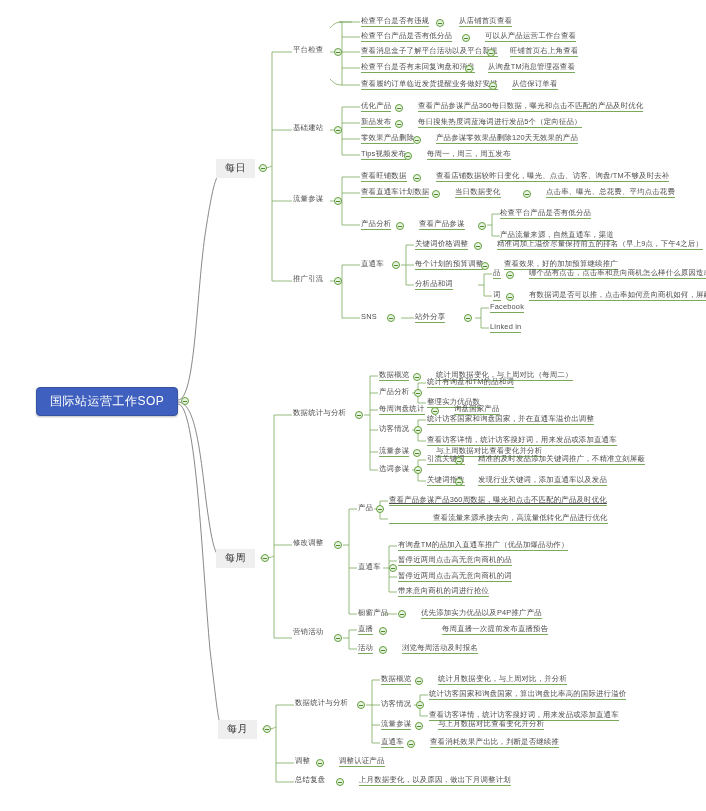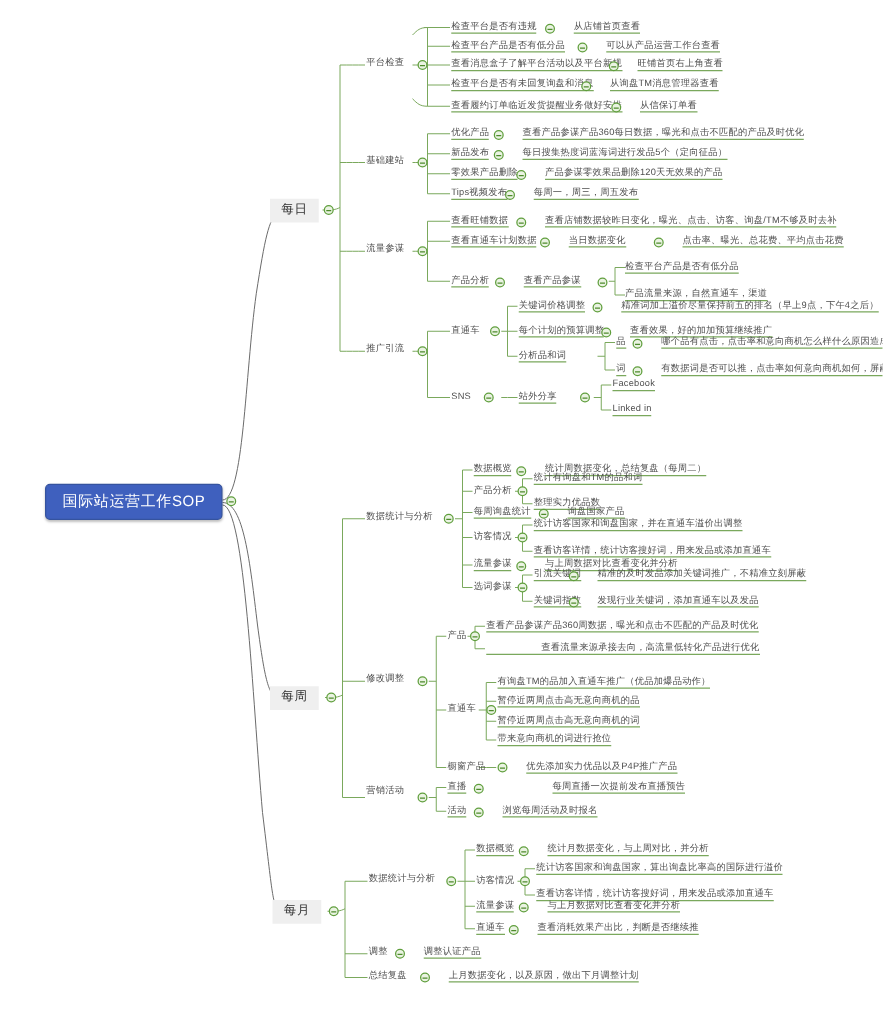--- a/index.html
+++ b/index.html
@@ -312,21 +312,21 @@
 
       <path d="M412,470 L418,470"></path>
       <path d="M418,460 L418,481"></path>
       <path d="M418,460 L426,460"></path>
       <path d="M418,481 L426,481"></path>
     </g>
   </svg>
 
   <div class="node leaf" style="left:379px; top:371px;">数据概览</div>
   <div class="toggle" style="left:413px; top:373px;"></div>
-  <div class="node leaf" style="left:436px; top:371px;">统计周数据变化，总结复盘（每周二）</div>
+  <div class="node leaf" style="left:436px; top:371px;">统计周数据变化，与上周对比（每周二）</div>
 
   <div class="node cat" style="left:379px; top:388px;">产品分析</div>
   <div class="toggle" style="left:414px; top:389px;"></div>
   <div class="node leaf" style="left:427px; top:378px;">统计有询盘和TM的品和词</div>
   <div class="node leaf" style="left:427px; top:398px;">整理实力优品数</div>
 
   <div class="node leaf" style="left:379px; top:405px;">每周询盘统计</div>
   <div class="toggle" style="left:431px; top:407px;"></div>
   <div class="node leaf" style="left:454px; top:405px;">询盘国家产品</div>
 
@@ -370,21 +370,21 @@
       <path d="M389,577 L397,577"></path>
       <path d="M389,592 L397,592"></path>
 
       <path d="M383,614 L389,614"></path>
       <path d="M389,614 L397,614"></path>
     </g>
   </svg>
 
   <div class="node cat" style="left:358px; top:504px;">产品</div>
   <div class="toggle" style="left:376px; top:505px;"></div>
-  <div class="node leaf" style="left:389px; top:496px;">查看产品参谋产品360周数据，曝光和点击不匹配的产品及时优化</div>
+  <div class="node leaf" style="left:389px; top:496px;text-decoration:underline;">查看产品参谋产品360周数据，曝光和点击不匹配的产品及时优化</div>
   <div class="node leaf" style="left:389px; top:514px;padding-left:44px;">查看流量来源承接去向，高流量低转化产品进行优化</div>
 
   <div class="node cat" style="left:358px; top:563px;">直通车</div>
   <div class="toggle" style="left:389px; top:564px;"></div>
   <div class="node leaf" style="left:398px; top:541px;">有询盘TM的品加入直通车推广（优品加爆品动作）</div>
   <div class="node leaf" style="left:398px; top:556px;">暂停近两周点击高无意向商机的品</div>
   <div class="node leaf" style="left:398px; top:572px;">暂停近两周点击高无意向商机的词</div>
   <div class="node leaf" style="left:398px; top:587px;">带来意向商机的词进行抢位</div>
 
   <div class="node cat" style="left:358px; top:609px;">橱窗产品</div>

